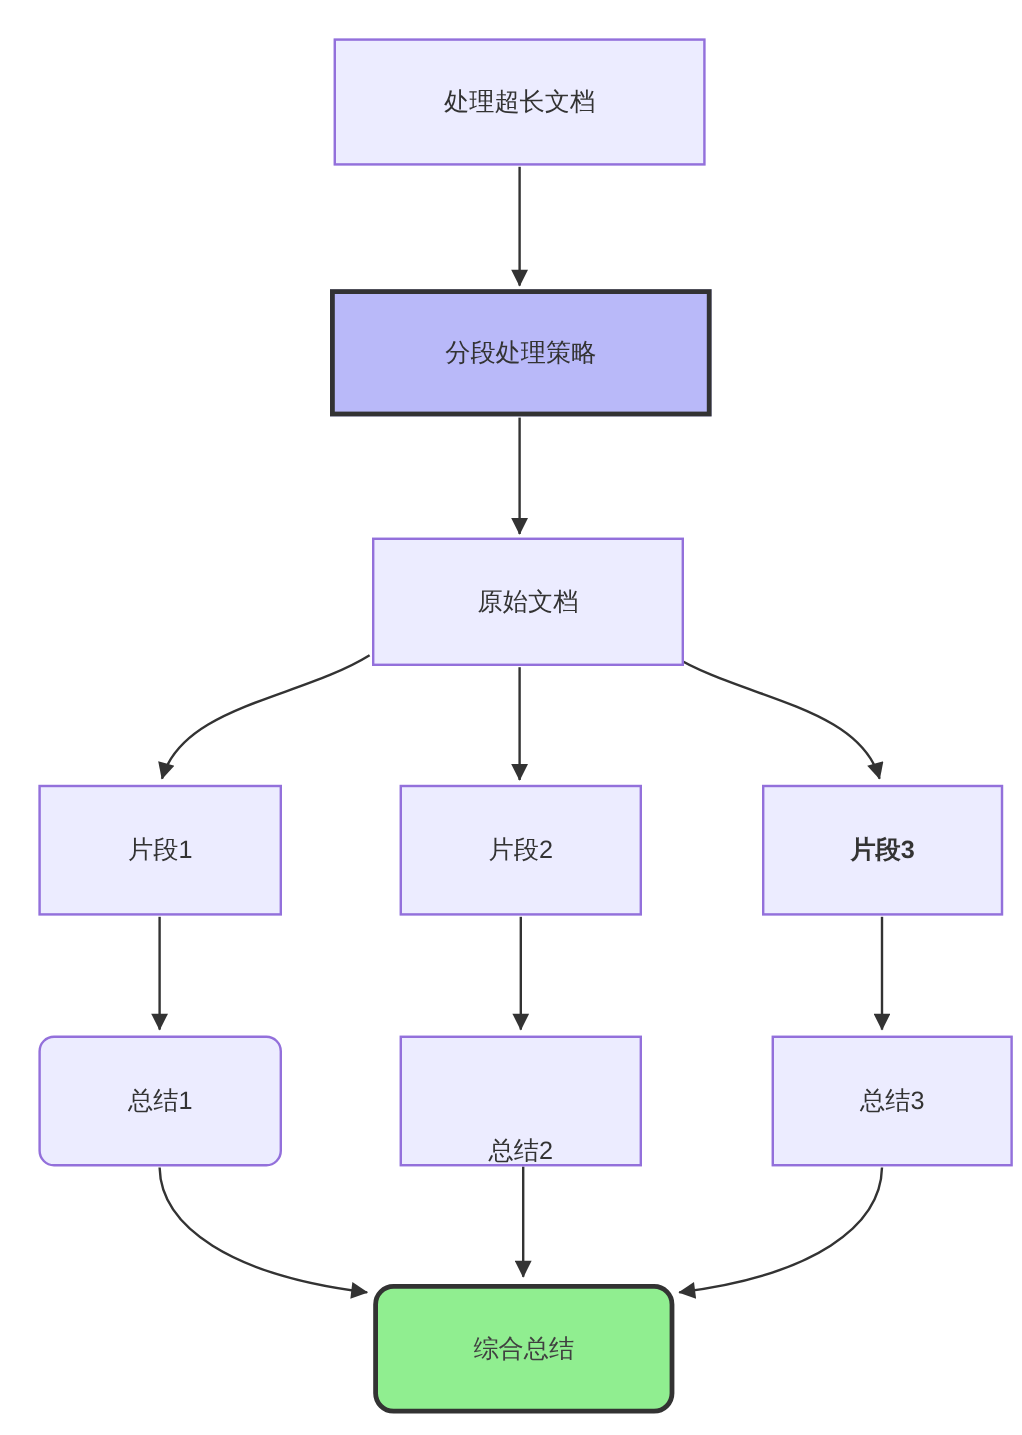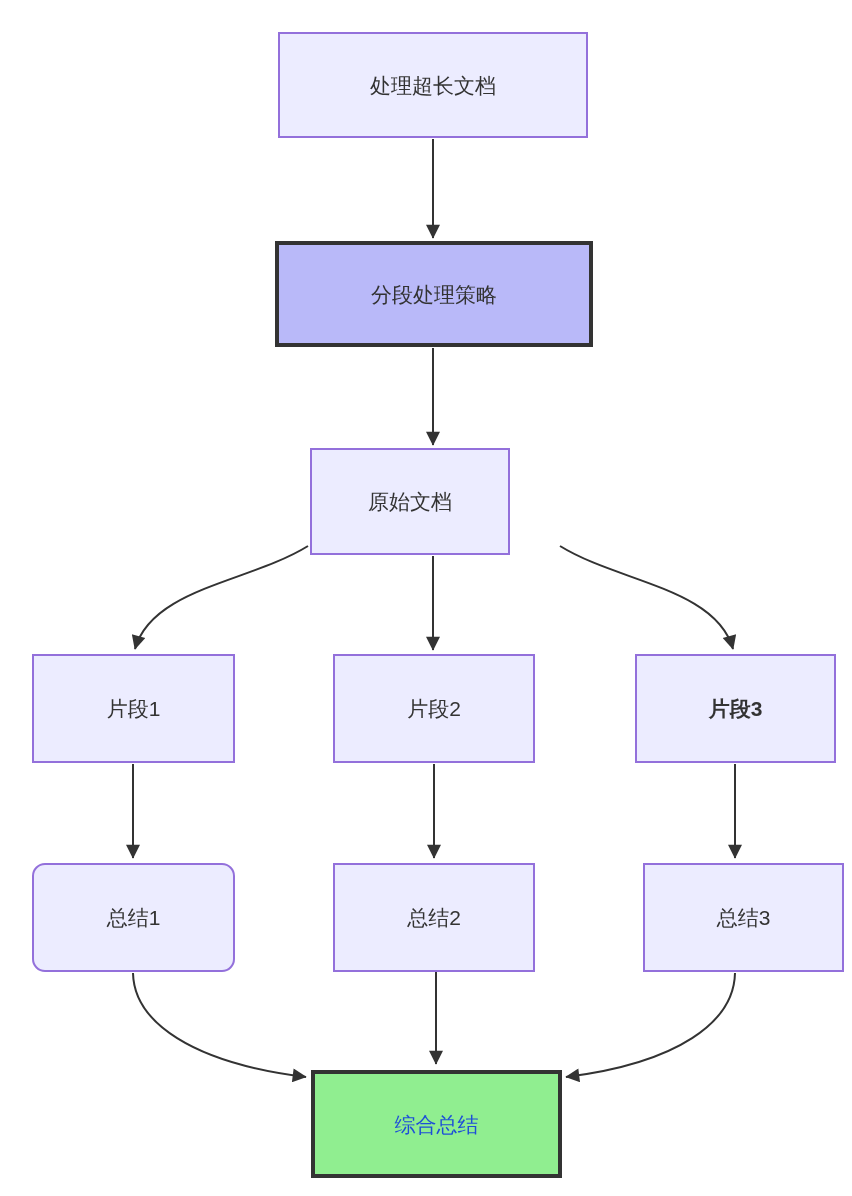--- a/index.html
+++ b/index.html
@@ -33,26 +33,26 @@
     color: #333333;
     font-size: 21px;
     line-height: 1;
     z-index: 1;
     text-align: center;
     white-space: nowrap;
   }
   
   .n0 { left: 278px; top: 32px;   width: 310px; height: 106px; }
   .n1 { left: 275px; top: 241px;  width: 318px; height: 106px; }
-  .n2 { left: 310px; top: 448px;  width: 200px; height: 107px; text-align: center; }
+  .n2 { left: 310px; top: 448px;  width: 260px; height: 107px; text-align: center; }
   .n3 { left: 32px;  top: 654px;  width: 203px; height: 109px; }
   .n4 { left: 333px; top: 654px;  width: 202px; height: 109px; }
   .n5 { left: 635px; top: 654px;  width: 201px; height: 109px; }
   .n6 { left: 32px;  top: 863px;  width: 203px; height: 109px; }
-  .n7 { left: 333px; top: 863px;  width: 202px; height: 109px; }
+  .n7 { left: 333px; top: 863px;  width: 202px; height: 109px; align-items: flex-end; }
   .n8 { left: 643px; top: 863px;  width: 201px; height: 109px; }
   .n9 { left: 311px; top: 1070px; width: 251px; height: 108px; }
 </style>
 </head>
 <body>
 
 <div class="canvas">
 
   <svg class="edges" width="852" height="1196" viewBox="0 0 852 1196">
     <defs>
@@ -94,17 +94,17 @@
   </div>
   <div class="node n6" style="background: rgb(236, 236, 255); border-color: rgb(147, 112, 219); border-width: 2px; color: rgb(51, 51, 51); border-radius: 13px;">
     <span>总结1</span>
   </div>
   <div class="node n7" style="background: rgb(236, 236, 255); border-color: rgb(147, 112, 219); border-width: 2px; color: rgb(51, 51, 51);">
     <span>总结2</span>
   </div>
   <div class="node n8" style="background: rgb(236, 236, 255); border-color: rgb(147, 112, 219); border-width: 2px; color: rgb(51, 51, 51);">
     <span>总结3</span>
   </div>
-  <div class="node n9" style="background: rgb(144, 238, 144); border-color: rgb(51, 51, 51); border-width: 4px; color: #1d4ed8;">
+  <div class="node n9" style="background: rgb(144, 238, 144); border-color: rgb(51, 51, 51); border-width: 4px; color: #404040; border-radius: 17px;">
     <span>综合总结</span>
   </div>
 
 </div>
 
 </body></html>

